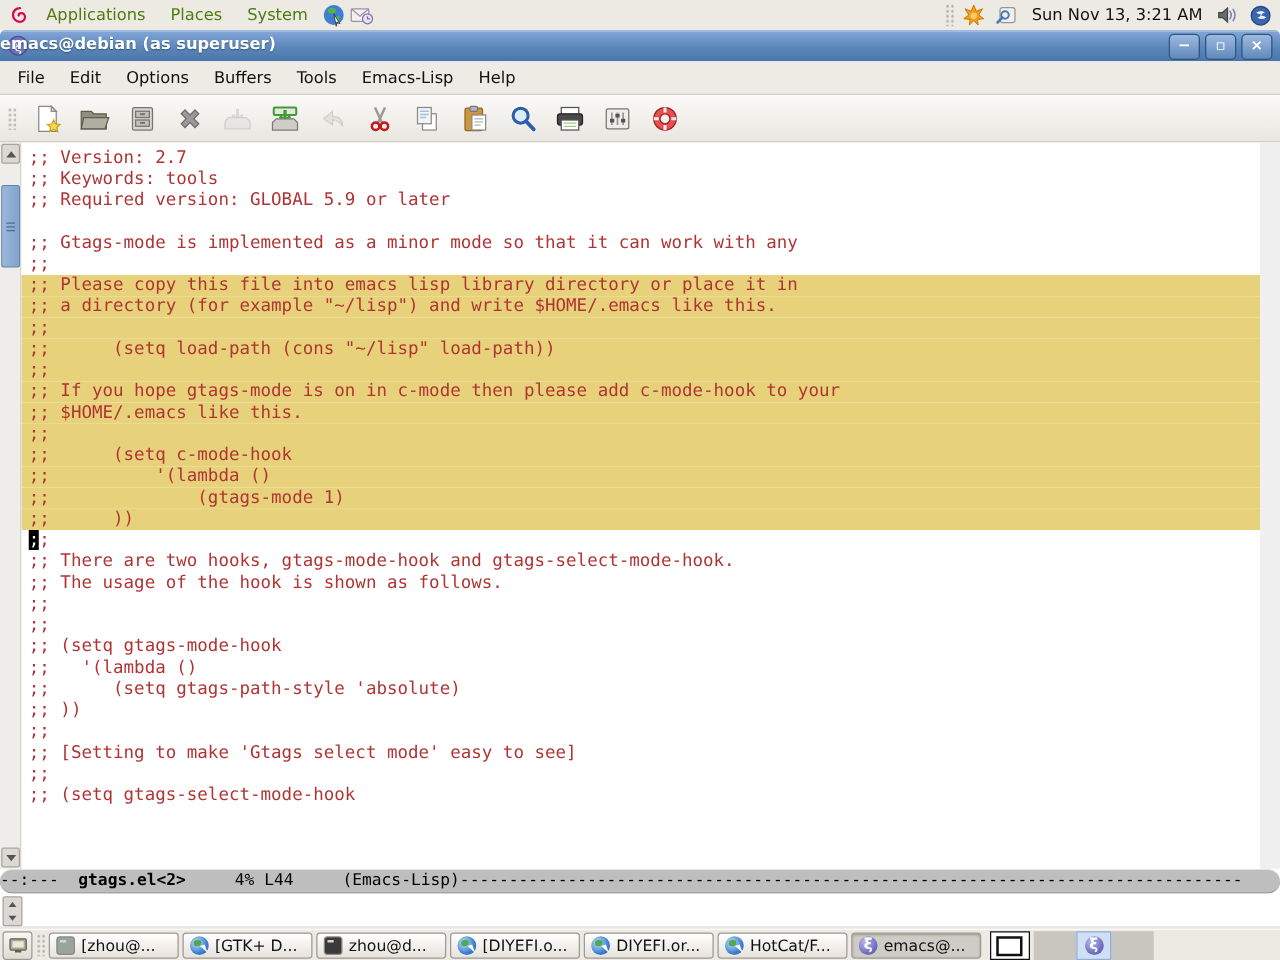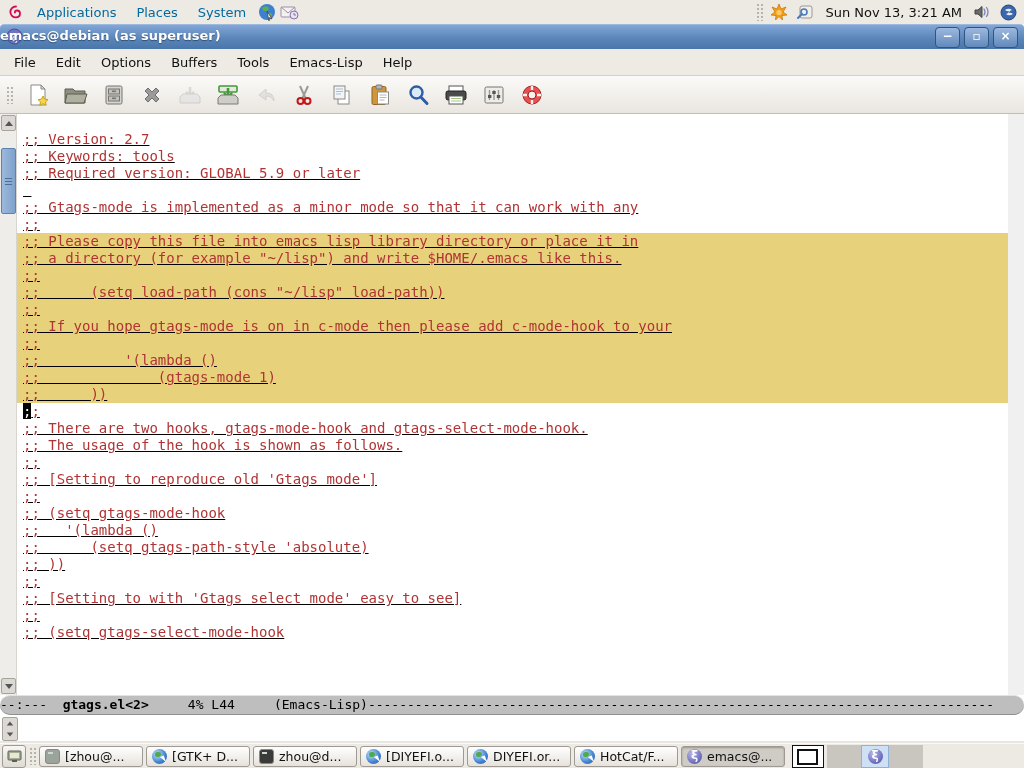--- a/index.html
+++ b/index.html
@@ -1,21 +1,21 @@
 <!DOCTYPE html>
 <html><head>
 <meta charset="utf-8">
 <style>
   html,body{margin:0;padding:0;width:1024px;height:768px;overflow:hidden;
     font-family:"DejaVu Sans","Liberation Sans",sans-serif;background:#e8e6e2;}
   
   .toppanel{position:absolute;left:0;top:0;width:1024px;height:24px;background:#edeae4;
     border-bottom:1px solid #c8c4bc;display:flex;align-items:center;}
   .tp-left{display:flex;align-items:center;gap:2px;padding-left:6px;}
-  .tp-menu{font-size:13px;color:#0369a1;padding:3px 9px;cursor:default;}
+  .tp-menu{font-size:13px;color:#4d7c0f;padding:3px 9px;cursor:default;}
   .tp-right{margin-left:auto;display:flex;align-items:center;gap:6px;padding-right:6px;}
   .clock{font-size:13px;color:#111;padding:0 4px;text-align:center;}
   .handle{width:7px;height:18px;background:radial-gradient(circle,#b7b3ac 1px,transparent 1.2px);
     background-size:4px 4px;}
   .picon{width:20px;height:20px;display:inline-flex;align-items:center;justify-content:center;}
   
   .window{position:absolute;left:0;top:24px;width:1024px;height:714px;background:#fff;
     border-bottom:2px solid #34506e;}
   .titlebar{height:24px;background:linear-gradient(#82a6d7,#5b86b9 55%,#4976ab);
     border-top:1px solid #9db9dd;position:relative;border-radius:4px 4px 0 0;}
@@ -38,21 +38,21 @@
   .stepper{position:absolute;left:1px;width:13px;height:14px;background:#dcd9d4;
     border:1px solid #a8a49d;border-radius:2px;display:flex;align-items:center;justify-content:center;}
   .tri-up{width:0;height:0;border-left:4px solid transparent;border-right:4px solid transparent;
     border-bottom:5px solid #555;}
   .tri-down{width:0;height:0;border-left:4px solid transparent;border-right:4px solid transparent;
     border-top:5px solid #555;}
   .thumb{position:absolute;left:1px;top:34px;width:13px;height:64px;border:1px solid #5c82ae;
     border-radius:2px;background:linear-gradient(90deg,#9db8da,#7fa2cc);display:flex;
     flex-direction:column;align-items:center;justify-content:center;gap:2px;}
   .thumb i{display:block;width:7px;height:1px;background:#4a6f9c;}
-  .textpane{flex:1;overflow:hidden;padding-top:17px;text-decoration:underline;}
+  .textpane{flex:1;overflow:hidden;padding-top:4px;}
   .rmargin{width:16px;background:#f0f0f0;}
   .bufline{white-space:pre;font-family:"DejaVu Sans Mono","Liberation Mono",monospace;
     font-size:14px;line-height:17px;color:#b03434;padding-left:6px;}
   .bufline.hl{background:#e7d27b;}
   .cursor{background:#000;color:#fff;}
   
   .modeline{height:18px;background:#bebebe;border-top:1px solid #e2e2e2;border-bottom:1px solid #8f8f8f;
     font-family:"DejaVu Sans Mono","Liberation Mono",monospace;font-size:13px;color:#000;
     white-space:pre;overflow:hidden;line-height:17px;border-radius:10px;}
   .modeline b{font-weight:bold;}
@@ -297,36 +297,37 @@
         <div class="bufline">;; Required version: GLOBAL 5.9 or later</div>
         <div class="bufline"> </div>
         <div class="bufline">;; Gtags-mode is implemented as a minor mode so that it can work with any</div>
         <div class="bufline">;;</div>
         <div class="bufline hl">;; Please copy this file into emacs lisp library directory or place it in</div>
         <div class="bufline hl">;; a directory (for example "~/lisp") and write $HOME/.emacs like this.</div>
         <div class="bufline hl">;;</div>
         <div class="bufline hl">;;      (setq load-path (cons "~/lisp" load-path))</div>
         <div class="bufline hl">;;</div>
         <div class="bufline hl">;; If you hope gtags-mode is on in c-mode then please add c-mode-hook to your</div>
+        <div class="bufline hl">;; $HOME/.emacs like this.</div>
         <div class="bufline hl">;;</div>
+        <div class="bufline hl">;;      (setq c-mode-hook</div>
         <div class="bufline hl">;;          '(lambda ()</div>
         <div class="bufline hl">;;              (gtags-mode 1)</div>
         <div class="bufline hl">;;      ))</div>
         <div class="bufline"><span class="cursor">;</span>;</div>
         <div class="bufline">;; There are two hooks, gtags-mode-hook and gtags-select-mode-hook.</div>
         <div class="bufline">;; The usage of the hook is shown as follows.</div>
         <div class="bufline">;;</div>
-        <div class="bufline">;; [Setting to reproduce old 'Gtags mode']</div>
         <div class="bufline">;;</div>
         <div class="bufline">;; (setq gtags-mode-hook</div>
         <div class="bufline">;;   '(lambda ()</div>
         <div class="bufline">;;      (setq gtags-path-style 'absolute)</div>
         <div class="bufline">;; ))</div>
         <div class="bufline">;;</div>
-        <div class="bufline">;; [Setting to with 'Gtags select mode' easy to see]</div>
+        <div class="bufline">;; [Setting to make 'Gtags select mode' easy to see]</div>
         <div class="bufline">;;</div>
         <div class="bufline">;; (setq gtags-select-mode-hook</div>
       </div>
     <div class="rmargin"></div>
   </div>
 
   <div class="modeline"><span>--:---  </span><b>gtags.el&lt;2&gt;</b><span>     4% L44     </span><span>(Emacs-Lisp)</span><span>--------------------------------------------------------------------------------</span></div>
 
   <div class="minibuffer">
     <div class="mini-scroll">

